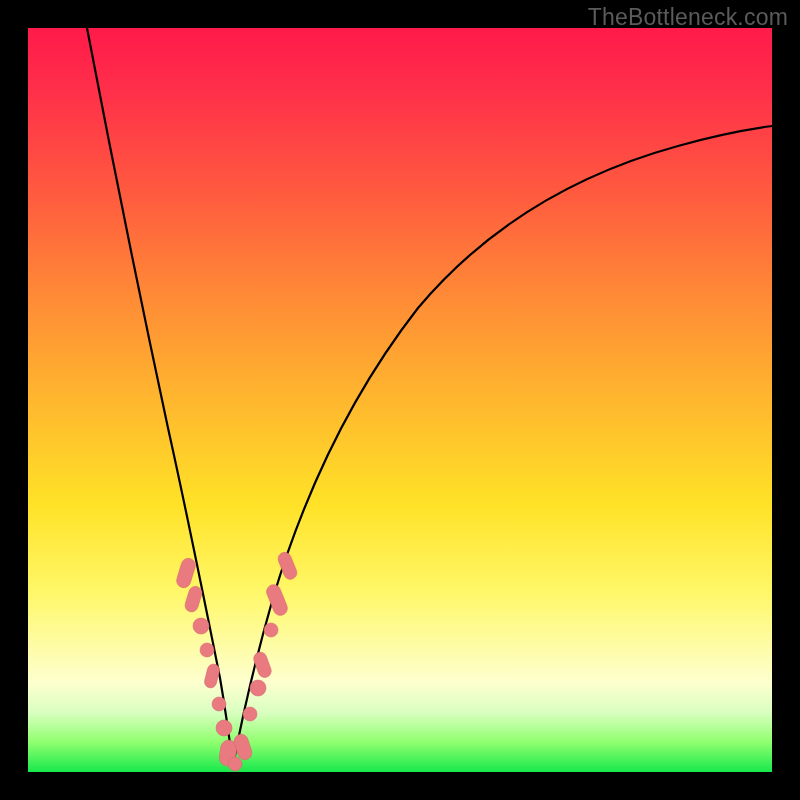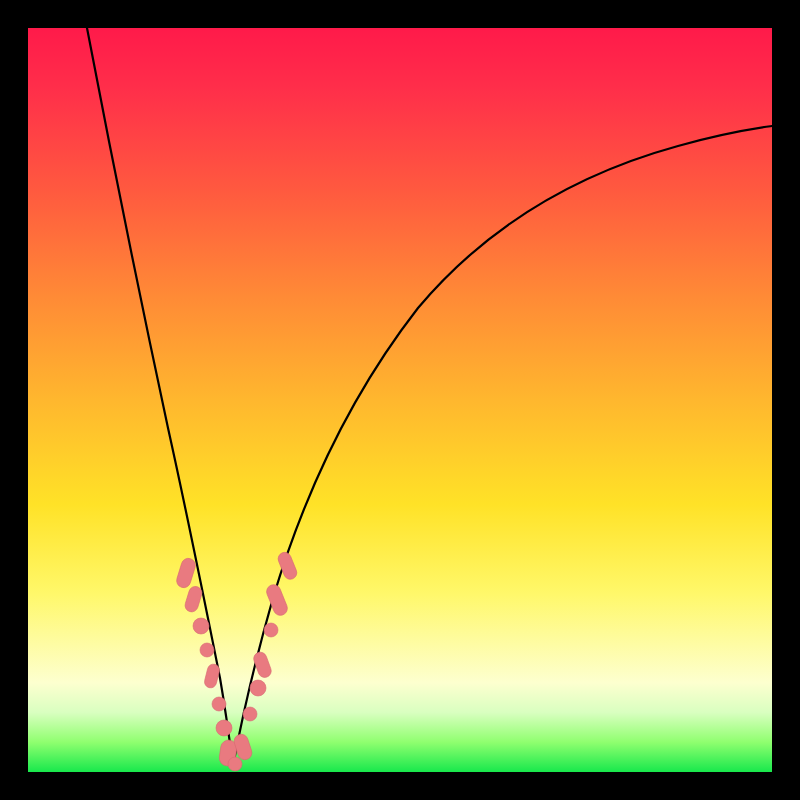--- a/index.html
+++ b/index.html
@@ -110,13 +110,14 @@
         <rect class="marker-lozenge" x="208" y="706" width="14" height="26" rx="7" ry="7" transform="rotate(-18 215 719)"></rect>
         <circle class="marker" cx="222" cy="686" r="7"></circle>
         <circle class="marker" cx="230" cy="660" r="8"></circle>
         <rect class="marker-lozenge" x="228" y="624" width="13" height="26" rx="6.5" ry="6.5" transform="rotate(-20 234 637)"></rect>
         <circle class="marker" cx="243" cy="602" r="7"></circle>
         <rect class="marker-lozenge" x="242" y="556" width="14" height="32" rx="7" ry="7" transform="rotate(-22 249 572)"></rect>
         <rect class="marker-lozenge" x="253" y="524" width="13" height="28" rx="6.5" ry="6.5" transform="rotate(-22 259 538)"></rect>
       </g>
     </svg>
   </div>
+  <div class="watermark">TheBottleneck.com</div>
 </div>
 
 </body></html>

